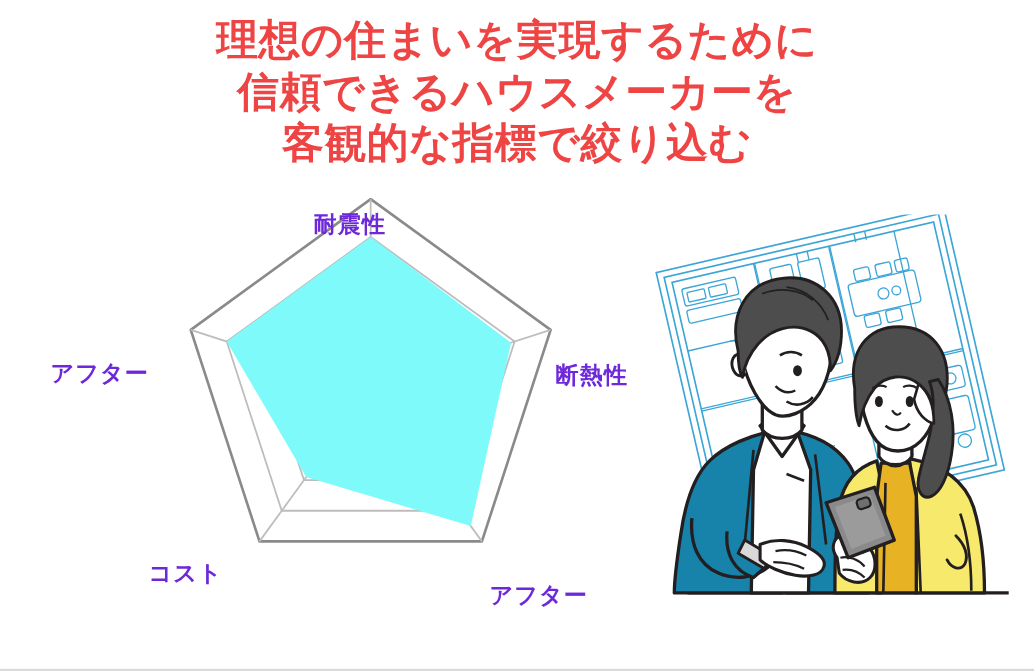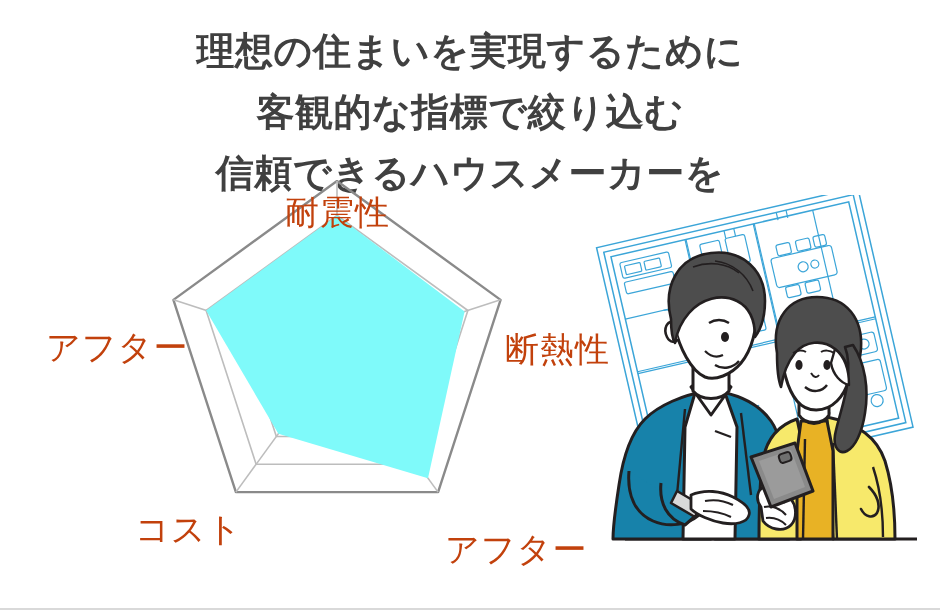--- a/index.html
+++ b/index.html
@@ -19,41 +19,40 @@
 
   
   #title-block {
     position:absolute;
     top:14px; left:0; width:940px;
     text-align:center;
     line-height:1.24;
   }
   #title-block .tline {
     display:block;
-    color:#404040;
+    color:#ef4444;
     font-size:38px;
     font-weight:bold;
     letter-spacing:0.5px;
     white-space:nowrap;
-    margin-top:14px;
   }
 
   
   #chart-wrap {
     position:absolute;
     left:30px; top:180px;
     width:570px; height:410px;
   }
   #radar-svg { display:block; width:570px; height:410px; }
 
   .axis-label {
     position:absolute;
-    color:#c2410c;
-    font-size:34px;
-    font-weight:normal;
+    color:#6d28d9;
+    font-size:21px;
+    font-weight:bold;
     letter-spacing:1px;
     line-height:1.12;
     white-space:nowrap;
   }
   #label-taishinsei { left:255px; top:13px; }
   #label-dannetsusei { left:475px; top:150px; }
   #label-design      { left:415px; top:350px; }
   #label-cost        { left:105px; top:330px; }
   #label-aftercare   { left:16px;  top:148px; text-align:left; width:130px; }
   #label-aftercare .l2 { display:block; }
@@ -66,22 +65,22 @@
   }
   #illu-svg { display:block; width:375px; height:375px; }
 </style>
 </head>
 <body>
 
 <div id="page">
 
   <div id="title-block">
     <span class="tline">理想の住まいを実現するために</span>
+    <span class="tline">信頼できるハウスメーカーを</span>
     <span class="tline">客観的な指標で絞り込む</span>
-    <span class="tline">信頼できるハウスメーカーを</span>
   </div>
 
   <div id="chart-wrap">
 
     <svg id="radar-svg" viewBox="0 0 570 410">
       <g id="radar-rings">
           <polygon points="307.00,1.00 470.58,119.85 408.10,312.15 205.90,312.15 143.42,119.85" fill="none" stroke="#8a8a8a" stroke-width="2.4" stroke-linejoin="round"></polygon>
           <polygon points="307.00,35.40 437.87,130.48 387.88,284.32 226.12,284.32 176.13,130.48" fill="none" stroke="#bdbdbd" stroke-width="1.6" stroke-linejoin="round"></polygon>
           <polygon points="307.00,69.80 405.15,141.11 367.66,256.49 246.34,256.49 208.85,141.11" fill="none" stroke="#bdbdbd" stroke-width="1.6" stroke-linejoin="round"></polygon>
           <polygon points="307.00,104.20 372.43,151.74 347.44,228.66 266.56,228.66 241.57,151.74" fill="none" stroke="#bdbdbd" stroke-width="1.6" stroke-linejoin="round"></polygon>

